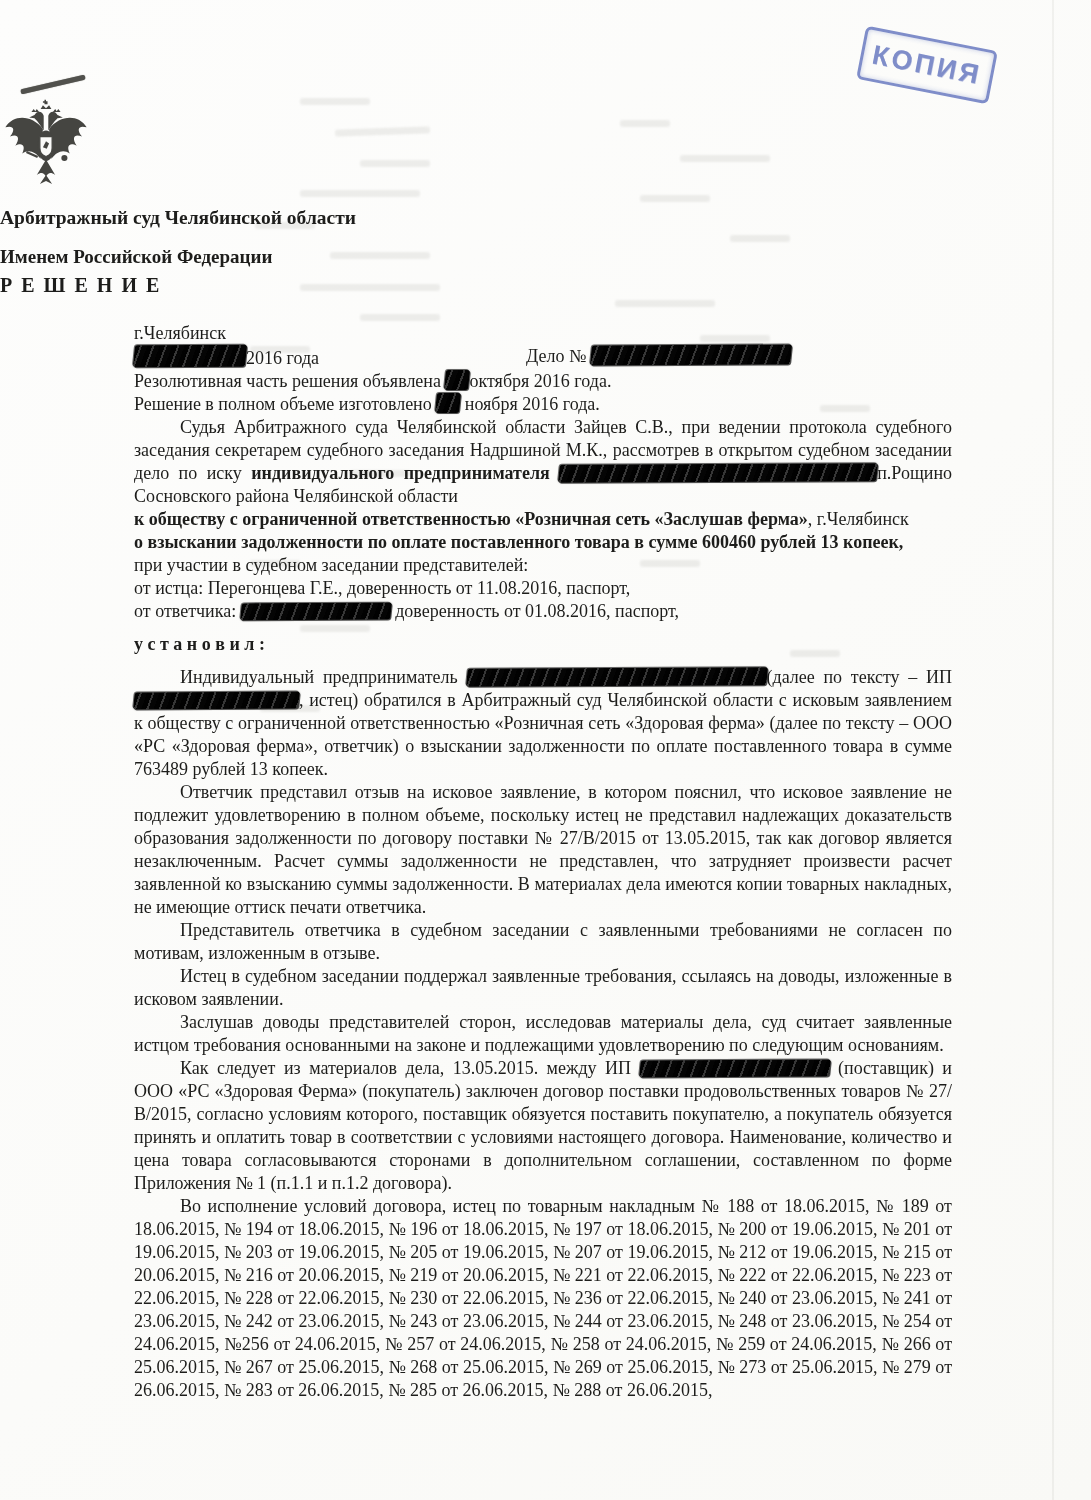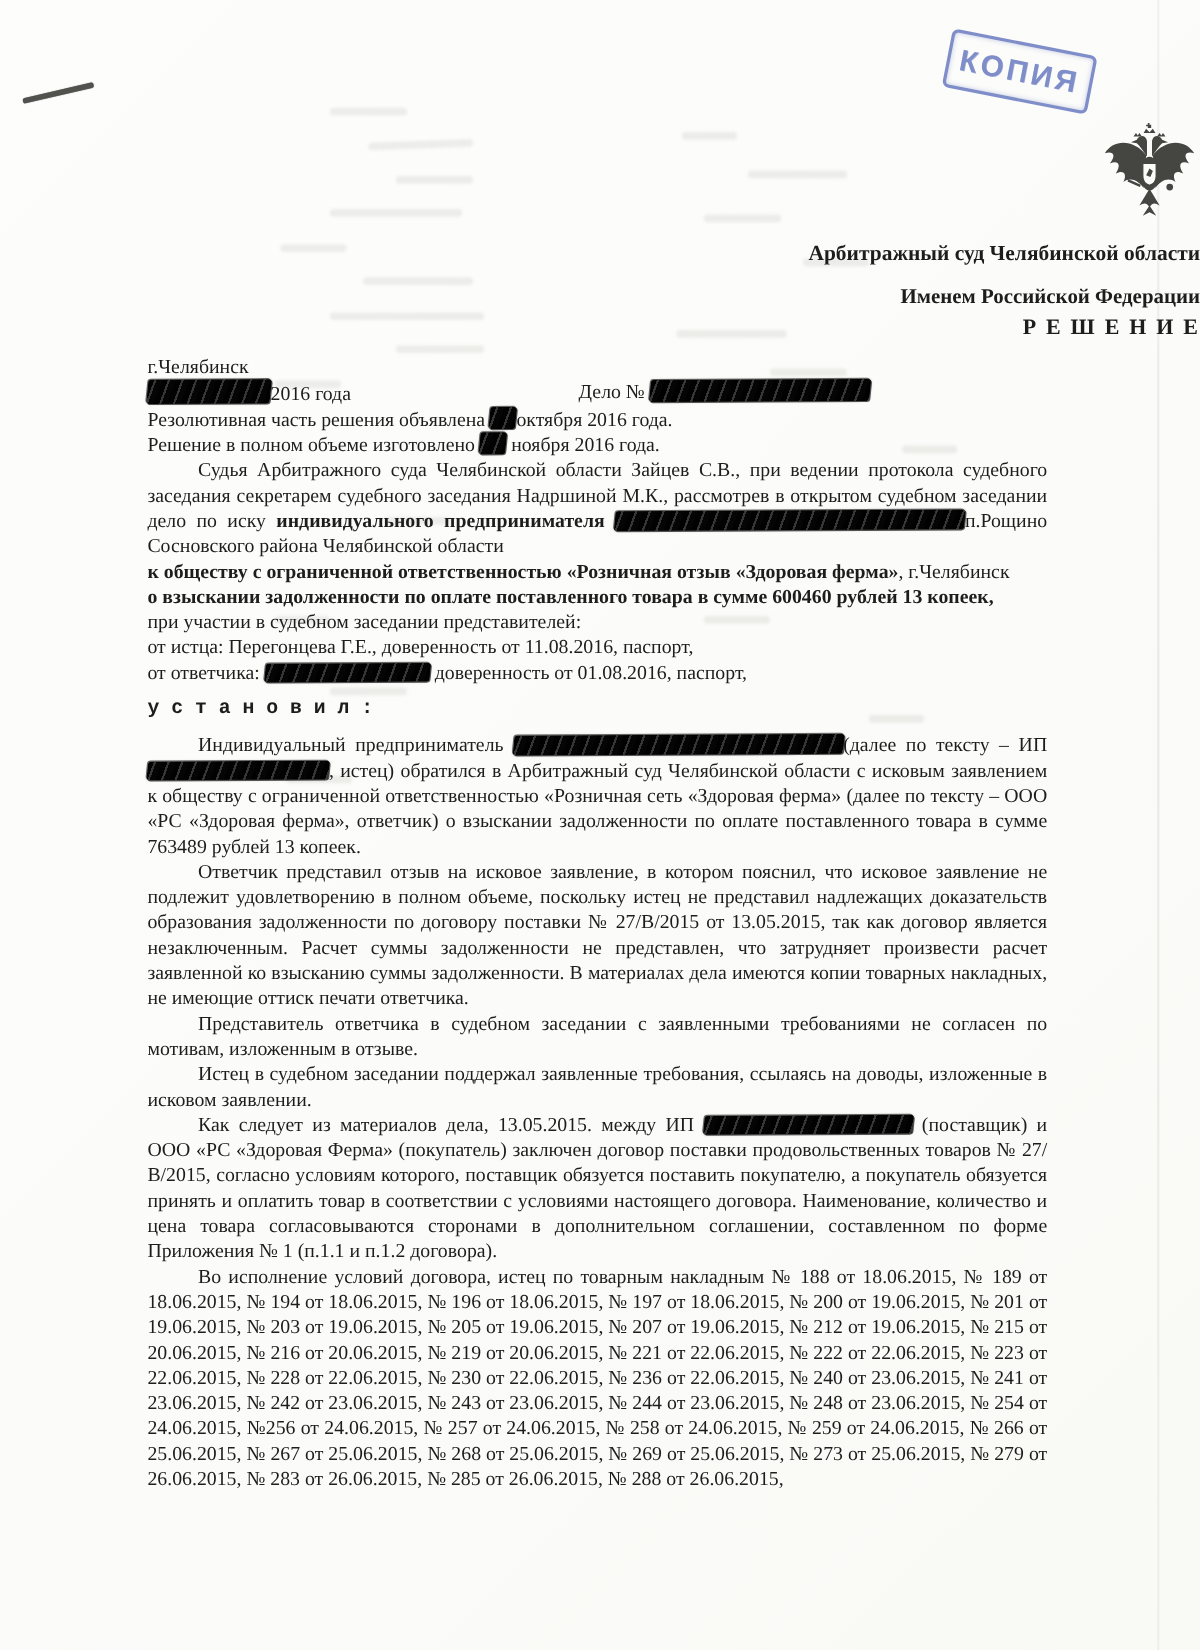--- a/index.html
+++ b/index.html
@@ -19,37 +19,37 @@
   .stamp{
     position:absolute;left:860px;top:38px;width:128px;height:48px;
     border:3px solid;border-radius:6px;transform:rotate(11deg);
     display:flex;align-items:center;justify-content:center;
     font-family:"Liberation Sans","DejaVu Sans",sans-serif;font-weight:bold;
     font-size:27px;letter-spacing:3px;opacity:.9;
     box-shadow:inset 0 0 5px rgba(114,130,196,.45);
     text-shadow:.5px .5px 0 rgba(114,130,196,.55);
   }
   
-  .page-header{position:absolute;top:108px;left:0;width:100%;text-align:right;line-height:1.2;}
+  .page-header{position:absolute;top:96px;left:0;width:100%;text-align:left;line-height:1.2;}
   .emblem{display:inline-block;margin-bottom:8px;}
   .court-name{font-weight:bold;font-size:19.5px;}
   .court-address{font-size:18.5px;margin-top:3px;}
   .in-the-name{font-weight:bold;font-size:19px;margin-top:16px;}
   .doc-type{font-weight:bold;font-size:20px;letter-spacing:2px;margin-top:5px;}
   
   .content{position:absolute;top:322px;left:134px;width:818px;font-size:18px;line-height:23px;}
   .content p{margin:0;text-align:justify;}
   .content .b{font-weight:bold;}
   .ind{text-indent:46px;}
   .date-row{position:relative;}
   .case-part{position:absolute;left:392px;top:0;}
   .mt-sm{margin-top:10px;}
   .mt-md{margin-top:12px;}
   .mt-lg{margin-top:20px;}
-  .heading-center{text-align:right;font-weight:bold;margin:10px 0 10px 0 !important;font-family:Liberation Mono, monospace;}
+  .heading-center{text-align:right;font-weight:bold;margin:10px 0 10px 0 !important;}
   .redact{
     display:inline-block;background:#161616;border-radius:3px;vertical-align:-3px;
     transform:skewX(-6deg) rotate(-.3deg);
     background-image:repeating-linear-gradient(105deg,rgba(0,0,0,.95) 0 5px,rgba(58,58,58,.9) 5px 7px,rgba(5,5,5,1) 7px 12px);
     box-shadow:1px 1px 0 rgba(22,22,22,.7),-1px -1px 0 rgba(22,22,22,.6),0 0 2px rgba(0,0,0,.45);
   }
 </style>
 </head>
 <body>
 
@@ -125,29 +125,30 @@
   <div class="content">
     <p>г.Челябинск</p>
     <p class="date-row">
       <span><span class="redact" style="width: 112px; height: 22px;"></span><span>2016 года</span></span>
       <span class="case-part"><span>Дело № </span><span class="redact" style="width: 200px; height: 20px;"></span></span>
     </p>
     <p class="mt-sm"><span>Резолютивная часть решения объявлена </span><span class="redact" style="width: 24px; height: 20px;"></span><span>октября 2016 года.</span></p>
     <p><span>Решение в полном объеме изготовлено </span><span class="redact" style="width: 24px; height: 20px;"></span><span> ноября 2016 года.</span></p>
 
     <p class="ind mt-md"><span>Судья Арбитражного суда Челябинской области Зайцев С.В., при ведении протокола судебного заседания секретарем судебного заседания Надршиной М.К., рассмотрев в открытом судебном заседании дело по иску </span><span class="b">индивидуального предпринимателя </span><span class="redact" style="width: 318px; height: 18px;"></span><span>п.Рощино Сосновского района Челябинской области</span></p>
-    <p><span class="b">к обществу с ограниченной ответственностью «Розничная отзыв  «Здоровая ферма»</span><span>, г.Челябинск</span></p>
+    <p><span class="b">к обществу с ограниченной ответственностью «Розничная сеть  «Заслушав ферма»</span><span>, г.Челябинск</span></p>
     <p><span class="b">о взыскании задолженности по оплате поставленного товара в сумме 600460 рублей 13 копеек,</span></p>
     <p><span>при участии в судебном заседании представителей:</span></p>
     <p><span>от истца: Перегонцева Г.Е., доверенность от 11.08.2016, паспорт,</span></p>
     <p><span>от ответчика: </span><span class="redact" style="width: 150px; height: 17px;"></span><span> доверенность от 01.08.2016, паспорт,</span></p>
 
     <p class="heading-center">у с т а н о в и л :</p>
 
     <p class="ind"><span>Индивидуальный предприниматель </span><span class="redact" style="width: 300px; height: 18px;"></span><span>(далее по тексту – ИП </span><span class="redact" style="width: 165px; height: 17px;"></span><span>, истец) обратился в Арбитражный суд Челябинской области с исковым заявлением к обществу с ограниченной ответственностью «Розничная сеть  «Здоровая ферма» (далее по тексту – ООО «РС «Здоровая ферма», ответчик) о взыскании задолженности по оплате поставленного товара в сумме 763489 рублей 13 копеек.</span></p>
     <p class="ind"><span>Ответчик представил отзыв на исковое заявление, в котором пояснил, что исковое заявление не подлежит удовлетворению в полном объеме, поскольку истец не представил надлежащих доказательств образования задолженности по договору поставки № 27/В/2015 от 13.05.2015, так как договор является незаключенным. Расчет суммы задолженности не представлен, что затрудняет произвести расчет заявленной ко взысканию суммы задолженности. В материалах дела имеются копии товарных накладных, не имеющие оттиск печати ответчика.</span></p>
     <p class="ind"><span>Представитель ответчика в судебном заседании с заявленными требованиями не согласен по мотивам, изложенным в отзыве.</span></p>
     <p class="ind"><span>Истец в судебном заседании поддержал заявленные требования, ссылаясь на доводы, изложенные в исковом заявлении.</span></p>
+    <p class="ind"><span>Заслушав доводы представителей сторон, исследовав материалы дела, суд считает заявленные истцом требования основанными на законе и подлежащими удовлетворению  по следующим основаниям.</span></p>
     <p class="ind mt-lg"><span>Как следует из материалов дела, 13.05.2015. между ИП </span><span class="redact" style="width: 190px; height: 17px;"></span><span> (поставщик) и ООО «РС «Здоровая Ферма» (покупатель) заключен договор поставки продовольственных товаров № 27/В/2015, согласно условиям которого, поставщик обязуется поставить покупателю, а покупатель обязуется принять и оплатить товар в соответствии с условиями настоящего договора. Наименование, количество и цена товара согласовываются сторонами в дополнительном соглашении, составленном по форме Приложения № 1 (п.1.1 и п.1.2 договора).</span></p>
     <p class="ind"><span>Во исполнение условий договора, истец по товарным накладным № 188 от 18.06.2015, № 189 от 18.06.2015, № 194 от 18.06.2015, № 196 от 18.06.2015, № 197 от 18.06.2015, № 200 от 19.06.2015, № 201 от 19.06.2015, № 203 от 19.06.2015, № 205 от 19.06.2015, № 207 от 19.06.2015, № 212 от 19.06.2015, № 215 от 20.06.2015, № 216 от 20.06.2015, № 219 от 20.06.2015, № 221 от 22.06.2015, № 222 от 22.06.2015, № 223 от 22.06.2015, № 228 от 22.06.2015, № 230 от 22.06.2015, № 236 от 22.06.2015, № 240 от 23.06.2015, № 241 от 23.06.2015, № 242 от 23.06.2015, № 243 от 23.06.2015, № 244 от 23.06.2015, № 248 от 23.06.2015, № 254 от 24.06.2015, №256 от 24.06.2015, № 257 от 24.06.2015, № 258 от 24.06.2015, № 259 от 24.06.2015, № 266 от 25.06.2015, № 267 от 25.06.2015, № 268 от 25.06.2015, № 269 от 25.06.2015, № 273 от 25.06.2015, № 279 от 26.06.2015, № 283 от 26.06.2015, № 285 от 26.06.2015, № 288 от 26.06.2015,</span></p>
   </div>
 
 </div>
 
 </body></html>

